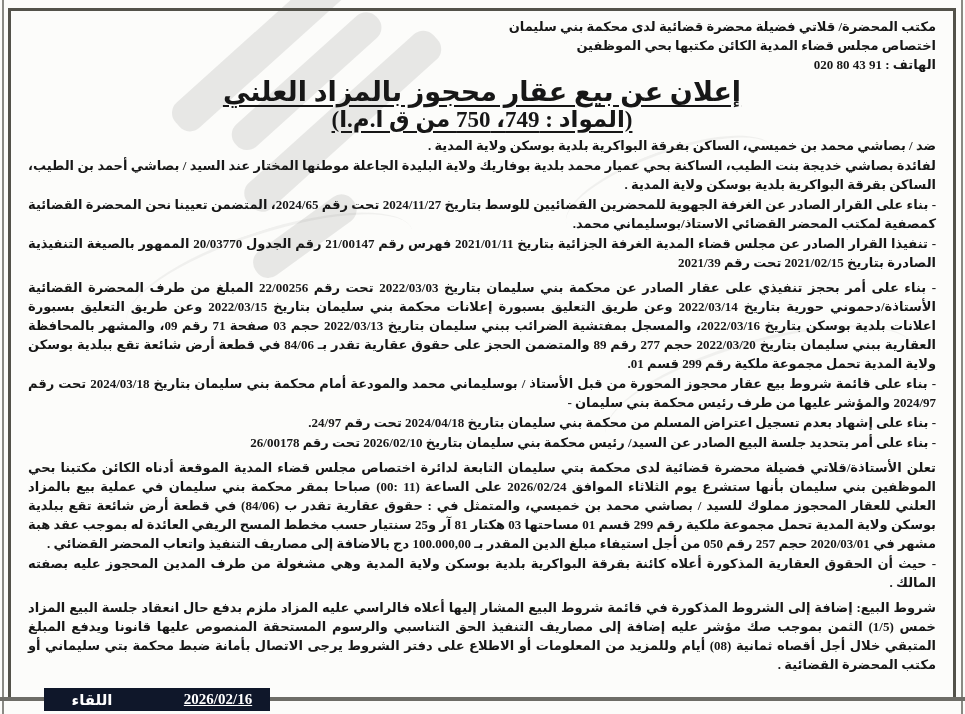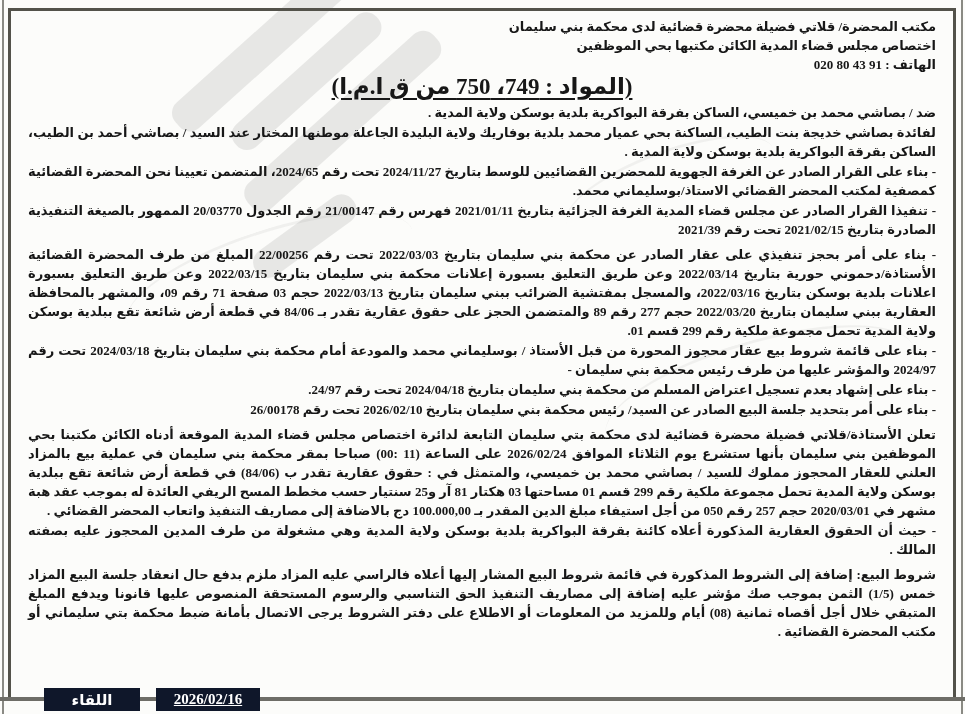--- a/index.html
+++ b/index.html
@@ -54,22 +54,22 @@
   }
   .body-text p.sp{margin-top:6px;}
   
   .bottom-rule{position:absolute;left:0;right:0;bottom:13px;height:4px;background:#6e6d67;z-index:3;}
   .badge{
     position:absolute;bottom:3px;height:23px;background:#0f172a;color:#fff;
     display:flex;align-items:center;justify-content:center;z-index:4;
     font-weight:700;
   }
   .badge-label{left:44px;width:96px;font-size:15px;font-family:"DejaVu Sans",sans-serif;}
-  .badge-date{left:156px;width:104px;font-size:15px;text-decoration:underline;
-    font-family:"Liberation Serif",serif;direction:ltr;}
+  .badge-date{left:128px;width:104px;font-size:15px;text-decoration:underline;
+    font-family:"Liberation Serif",serif;direction:ltr;padding-left:38px;}
 </style>
 </head>
 <body>
 
 <div class="wm wm-logo">
   <div class="bar b1"></div>
     <div class="bar b2"></div>
     <div class="bar b3"></div>
     <div class="bar b4"></div>
 </div>
@@ -82,20 +82,21 @@
 <div class="frame"></div>
 
 <div class="content">
 
   <div class="office-header">
     <div>مكتب المحضرة/ قلاتي فضيلة محضرة قضائية لدى محكمة بني سليمان</div>
     <div>اختصاص مجلس قضاء المدية الكائن مكتبها بحي الموظفين</div>
     <div>الهاتف : 91 43 80 020</div>
   </div>
 
+  <div class="doc-title">إعلان عن بيع عقار محجوز بالمزاد العلني</div>
   <div class="doc-subtitle">(المواد : 749، 750 من ق ا.م.ا)</div>
 
   <div class="body-text">
     <p>ضد / بصاشي محمد بن خميسي، الساكن بفرقة البواكرية بلدية بوسكن ولاية المدية .</p>
     <p>لفائدة بصاشي خديجة بنت الطيب، الساكنة بحي عميار محمد بلدية بوفاريك ولاية البليدة الجاعلة موطنها المختار عند السيد / بصاشي أحمد بن الطيب، الساكن بقرقة البواكرية بلدية بوسكن ولاية المدية .</p>
     <p>- بناء على القرار الصادر عن الغرفة الجهوية للمحضرين القضائيين للوسط بتاريخ 2024/11/27 تحت رقم 2024/65، المتضمن تعيينا نحن المحضرة القضائية كمصفية لمكتب المحضر القضائي الاستاذ/بوسليماني محمد.</p>
     <p>- تنفيذا القرار الصادر عن مجلس قضاء المدية الغرفة الجزائية بتاريخ 2021/01/11 فهرس رقم 21/00147 رقم الجدول 20/03770 الممهور بالصيغة التنفيذية الصادرة بتاريخ 2021/02/15 تحت رقم 2021/39</p>
     <p class="sp">- بناء على أمر بحجز تنفيذي على عقار الصادر عن محكمة بني سليمان بتاريخ 2022/03/03 تحت رقم 22/00256 المبلغ من طرف المحضرة القضائية الأستاذة/دحموني حورية بتاريخ 2022/03/14 وعن طريق التعليق بسبورة إعلانات محكمة بني سليمان بتاريخ 2022/03/15 وعن طريق التعليق بسبورة اعلانات بلدية بوسكن بتاريخ 2022/03/16، والمسجل بمفتشية الضرائب ببني سليمان بتاريخ 2022/03/13 حجم 03 صفحة 71 رقم 09، والمشهر بالمحافظة العقارية ببني سليمان بتاريخ 2022/03/20 حجم 277 رقم 89 والمتضمن الحجز على حقوق عقارية تقدر بـ 84/06 في قطعة أرض شائعة تقع ببلدية بوسكن ولاية المدية تحمل مجموعة ملكية رقم 299 قسم 01.</p>
     <p>- بناء على قائمة شروط بيع عقار محجوز المحورة من قبل الأستاذ / بوسليماني محمد والمودعة أمام محكمة بني سليمان بتاريخ 2024/03/18 تحت رقم 2024/97 والمؤشر عليها من طرف رئيس محكمة بني سليمان -</p>
     <p>- بناء على إشهاد بعدم تسجيل اعتراض المسلم من محكمة بني سليمان بتاريخ 2024/04/18 تحت رقم 24/97.</p>

